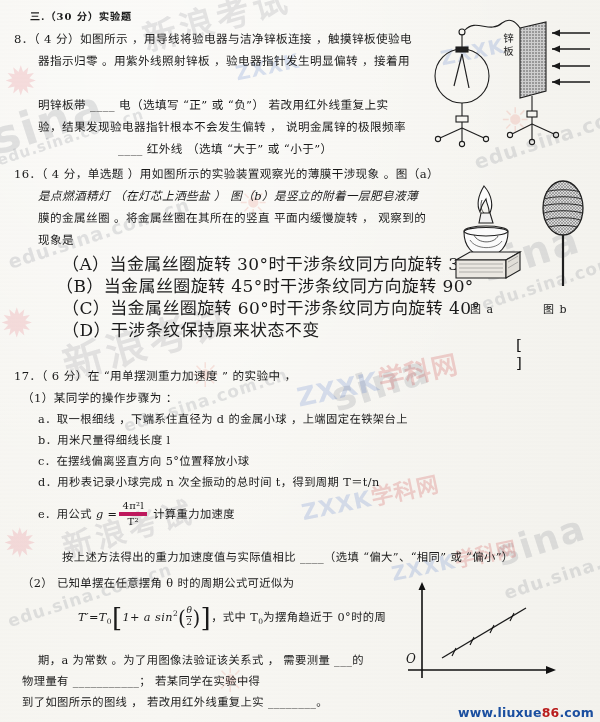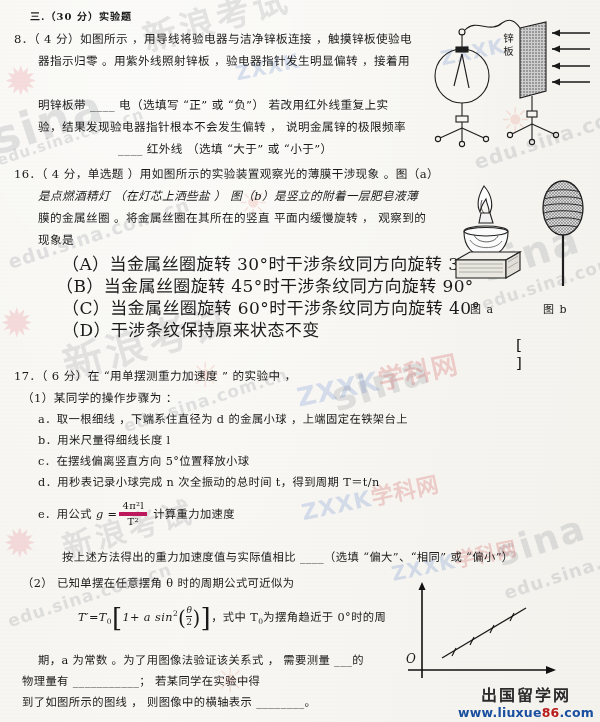--- a/index.html
+++ b/index.html
@@ -281,21 +281,21 @@
   <div class="step" style="left:62px; top:547px; width:460px;">按上述方法得出的重力加速度值与实际值相比 ____（选填 “偏大”、“相同” 或 “偏小”）</div>
 
   <div class="step" style="left:22px; top:573px; width:430px;">（2） 已知单摆在任意摆角 θ 时的周期公式可近似为</div>
 
   <div class="step" style="left:78px; top:600px; width:380px; line-height:28px;">
     <span class="ital">T′=T</span><sub class="small">0</sub><span class="bigbracket">[</span><span class="ital">1+ a sin</span><sup class="small">2</sup><span class="midparen">(</span><span class="stackfrac"><span class="num ital">θ</span><span class="den">2</span></span><span class="midparen">)</span><span class="bigbracket">]</span><span>，式中 T</span><sub class="small">0</sub><span>为摆角趋近于 0°时的周</span>
   </div>
 
   <div class="step" style="left:38px; top:650px; width:400px;">期，a 为常数 。为了用图像法验证该关系式 ， 需要测量 ___的</div>
   <div class="step" style="left:22px; top:671px; width:400px;">物理量有 ___________；  若某同学在实验中得</div>
-  <div class="step" style="left:22px; top:692px; width:420px;">到了如图所示的图线 ，  则图像中的横轴表示 ________。</div>
+  <div class="step" style="left:22px; top:692px; width:420px;">到了如图所示的图线 ，  若改用红外线重复上实 ________。</div>
 
   <div class="fig" style="left:424px; top:16px; width:172px; height:152px;">
     <svg width="172" height="152" viewBox="0 0 172 152">
       <g stroke="#1e1e1e" fill="none" stroke-width="1.1">
 
         <circle cx="38" cy="60" r="27"></circle>
 
         <line x1="38" y1="38" x2="30" y2="70" stroke-width="1.2"></line>
         <line x1="38" y1="38" x2="45" y2="72" stroke-width="1.2"></line>
 
@@ -420,19 +420,18 @@
         <line x1="54" y1="78" x2="58" y2="70"></line>
         <line x1="72" y1="67" x2="76" y2="59"></line>
         <line x1="92" y1="55" x2="96" y2="47"></line>
         <line x1="112" y1="43" x2="116" y2="35"></line>
       </g>
     </svg>
     <div style="position:absolute; left:8px; top:74px; font-size:12px; font-style:italic;">O</div>
   </div>
 
   <div class="footer">
-    <div class="footer-cn">出国留学网</div>
     <div class="footer-url"><span>www.liuxue</span><span class="num">86</span><span>.com</span></div>
   </div>
 
 </div>
 
 <div class="noise"></div>
 
 </body></html>

